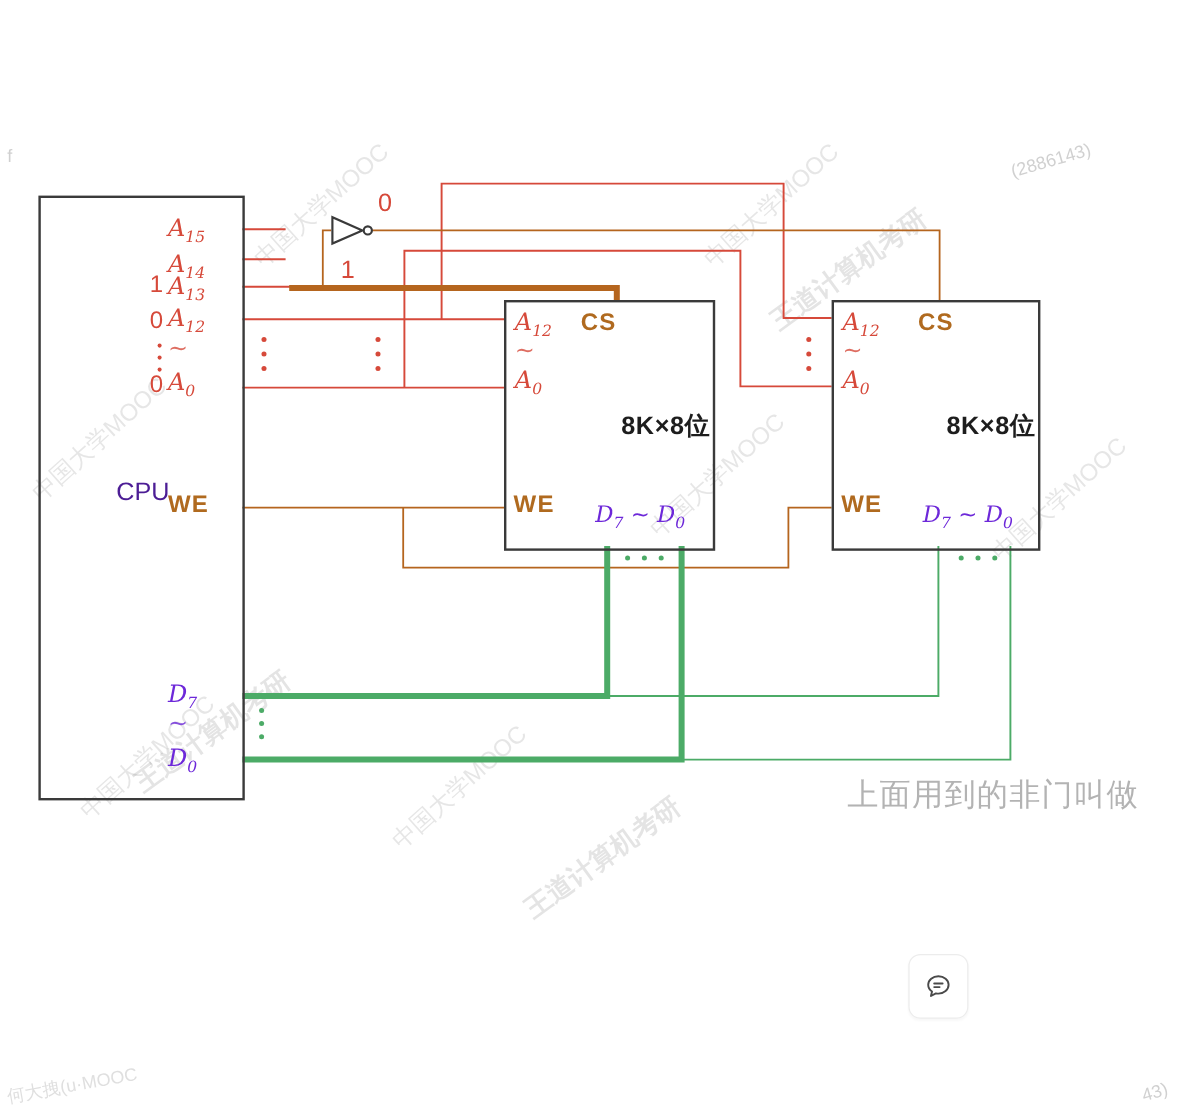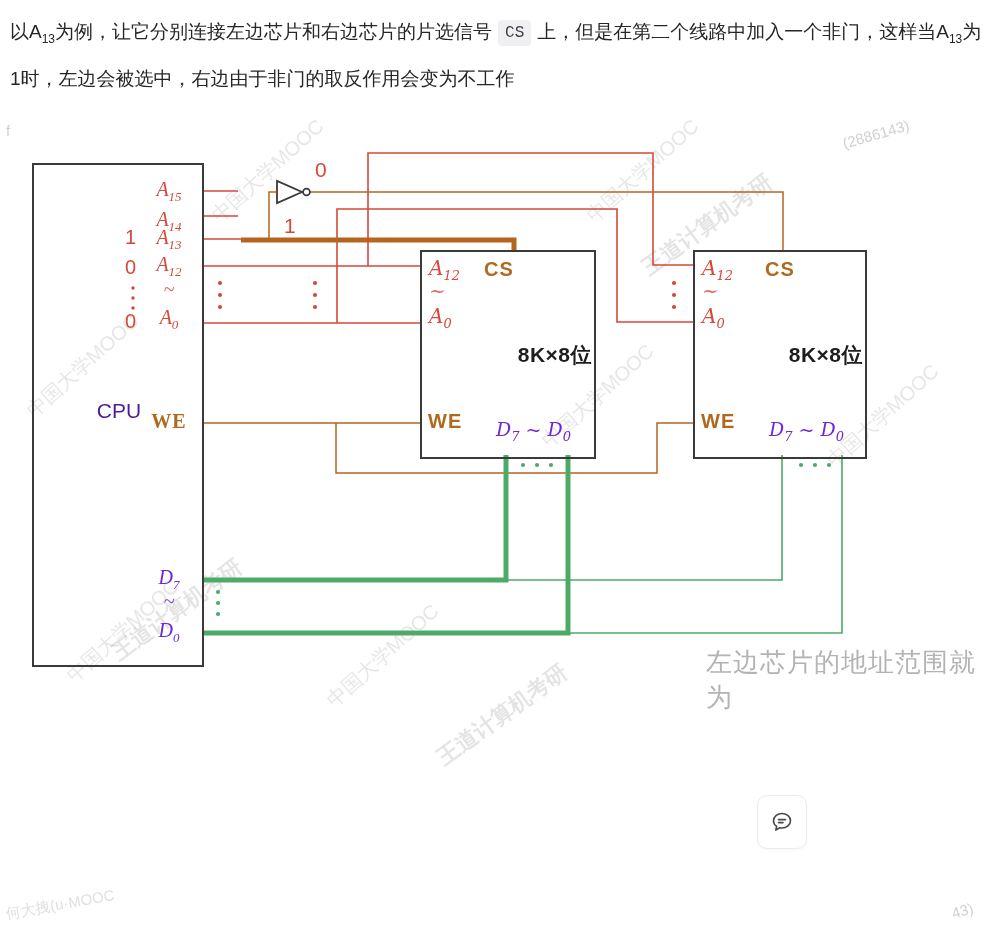--- a/index.html
+++ b/index.html
@@ -10,21 +10,21 @@
   .badge{display:inline-block;background:#f0f0f2;color:#3b4045;border-radius:4px;
          padding:0 7px;margin:0 6px;font-size:16px;line-height:26px;
          font-family:"Liberation Mono",monospace;vertical-align:1px;}
   sub{font-size:12px;}
   .lbl{position:absolute;white-space:nowrap;}
   .math{font-family:"DejaVu Serif",serif;font-style:italic;}
   .math sub{font-style:italic;font-size:13px;}
   .red{color:#d6493a;}
   .brown{color:#b06a1f;}
   .green{color:#6d28d9;}
-  .pin{left:140px;width:58px;text-align:center;font-size:20px;font-family:Liberation Serif, serif;}
+  .pin{left:140px;width:58px;text-align:left;font-size:20px;}
   .val{left:106px;width:30px;text-align:right;font-size:20px;color:#d6493a;font-weight:500;}
   .chipbox{position:absolute;border:2px solid #3a3a3a;background:transparent;}
   .cap{position:absolute;text-align:right;font-size:21px;color:#1d1d1d;letter-spacing:.5px;font-weight:bold;}
   .wm{position:absolute;white-space:nowrap;color:rgba(140,140,140,.22);font-size:20px;
       transform:rotate(-42deg);transform-origin:left center;pointer-events:none;}
   .wm2{position:absolute;white-space:nowrap;color:rgba(120,120,120,.20);font-weight:700;
        font-size:22px;transform:rotate(-36deg);transform-origin:left center;pointer-events:none;}
   .wm3{position:absolute;white-space:nowrap;color:rgba(150,150,150,.45);font-size:15px;
        transform:rotate(-16deg);transform-origin:left center;pointer-events:none;}
   .credit{position:absolute;left:706px;top:645px;font-size:26px;color:#b3b3b3;letter-spacing:1px;}
@@ -46,23 +46,20 @@
   <span class="wm" style="left:590px;top:205px">中国大学MOOC</span>
   <span class="wm" style="left:215px;top:205px">中国大学MOOC</span>
   <span class="wm2" style="left:115px;top:640px">王道计算机考研</span>
   <span class="wm2" style="left:645px;top:255px">王道计算机考研</span>
   <span class="wm2" style="left:440px;top:745px">王道计算机考研</span>
   <span class="wm3" style="left:843px;top:135px">(2886143)</span>
   <span class="wm3" style="left:952px;top:905px">43)</span>
   <span class="wm3" style="left:6px;top:122px;transform:none">f</span>
   <span class="wm3" style="left:6px;top:905px;transform:rotate(-10deg);color:rgba(150,150,150,.3)">何大拽(u·MOOC</span>
 
-  <div class="para" style="top:12px">
-    <span>以A</span><sub>13</sub><span>为例，让它分别连接左边芯片和右边芯片的片选信号</span><span class="badge">CS</span><span>上，但是在第二个线路中加入一个非门，这样当A</span><sub>13</sub><span>为1时，左边会被选中，右边由于非门的取反作用会变为不工作</span>
-  </div>
 
   <div>
 
     <svg class="wires" width="993" height="933" viewBox="0 0 993 933">
 
       <g stroke="#d6493a" stroke-width="1.6" fill="none">
         <path d="M202 191 H238"></path>
         <path d="M202 216 H238"></path>
         <path d="M202 239 H244"></path>
         <path d="M202 266 H420"></path>
@@ -153,21 +150,21 @@
 
     <div class="chipbox" style="left:693px;top:250px;width:170px;height:205px"></div>
     <div class="lbl math red" style="left:702px;top:256px;font-size:20px"><span>A</span><sub>12</sub></div>
     <div class="lbl math red" style="left:702px;top:279px;font-size:20px;opacity:.8">~</div>
     <div class="lbl math red" style="left:702px;top:304px;font-size:20px"><span>A</span><sub>0</sub></div>
     <div class="lbl brown" style="left:765px;top:258px;font-size:20px;font-weight:600;letter-spacing:1px">CS</div>
     <div class="cap" style="left:693px;top:341px;width:170px">8K×8位</div>
     <div class="lbl brown" style="left:701px;top:410px;font-size:20px;font-weight:600;letter-spacing:1px">WE</div>
     <div class="lbl math green" style="left:769px;top:418px;font-size:19px"><span>D</span><sub>7</sub> <span>~</span> <span>D</span><sub>0</sub></div>
 
-    <div class="credit">左边芯片的地址范围就为</div>
+    <div class="credit">上面用到的非门叫做</div>
   </div>
 
 
   <div id="comment-btn">
     <svg width="26" height="26" viewBox="0 0 26 26" fill="none" stroke="#4a4a4a" stroke-width="1.6" stroke-linecap="round" stroke-linejoin="round">
       <path d="M13 4.5c-4.7 0-8.5 3.2-8.5 7.2 0 2.3 1.2 4.3 3.2 5.6l-0.9 3.7 4.1-2.2c0.7 0.1 1.4 0.2 2.1 0.2 4.7 0 8.5-3.2 8.5-7.3S17.7 4.5 13 4.5z"></path>
       <path d="M9.5 10.6h7"></path>
         <path d="M9.5 13.6h4.5"></path>
     </svg>
   </div>

